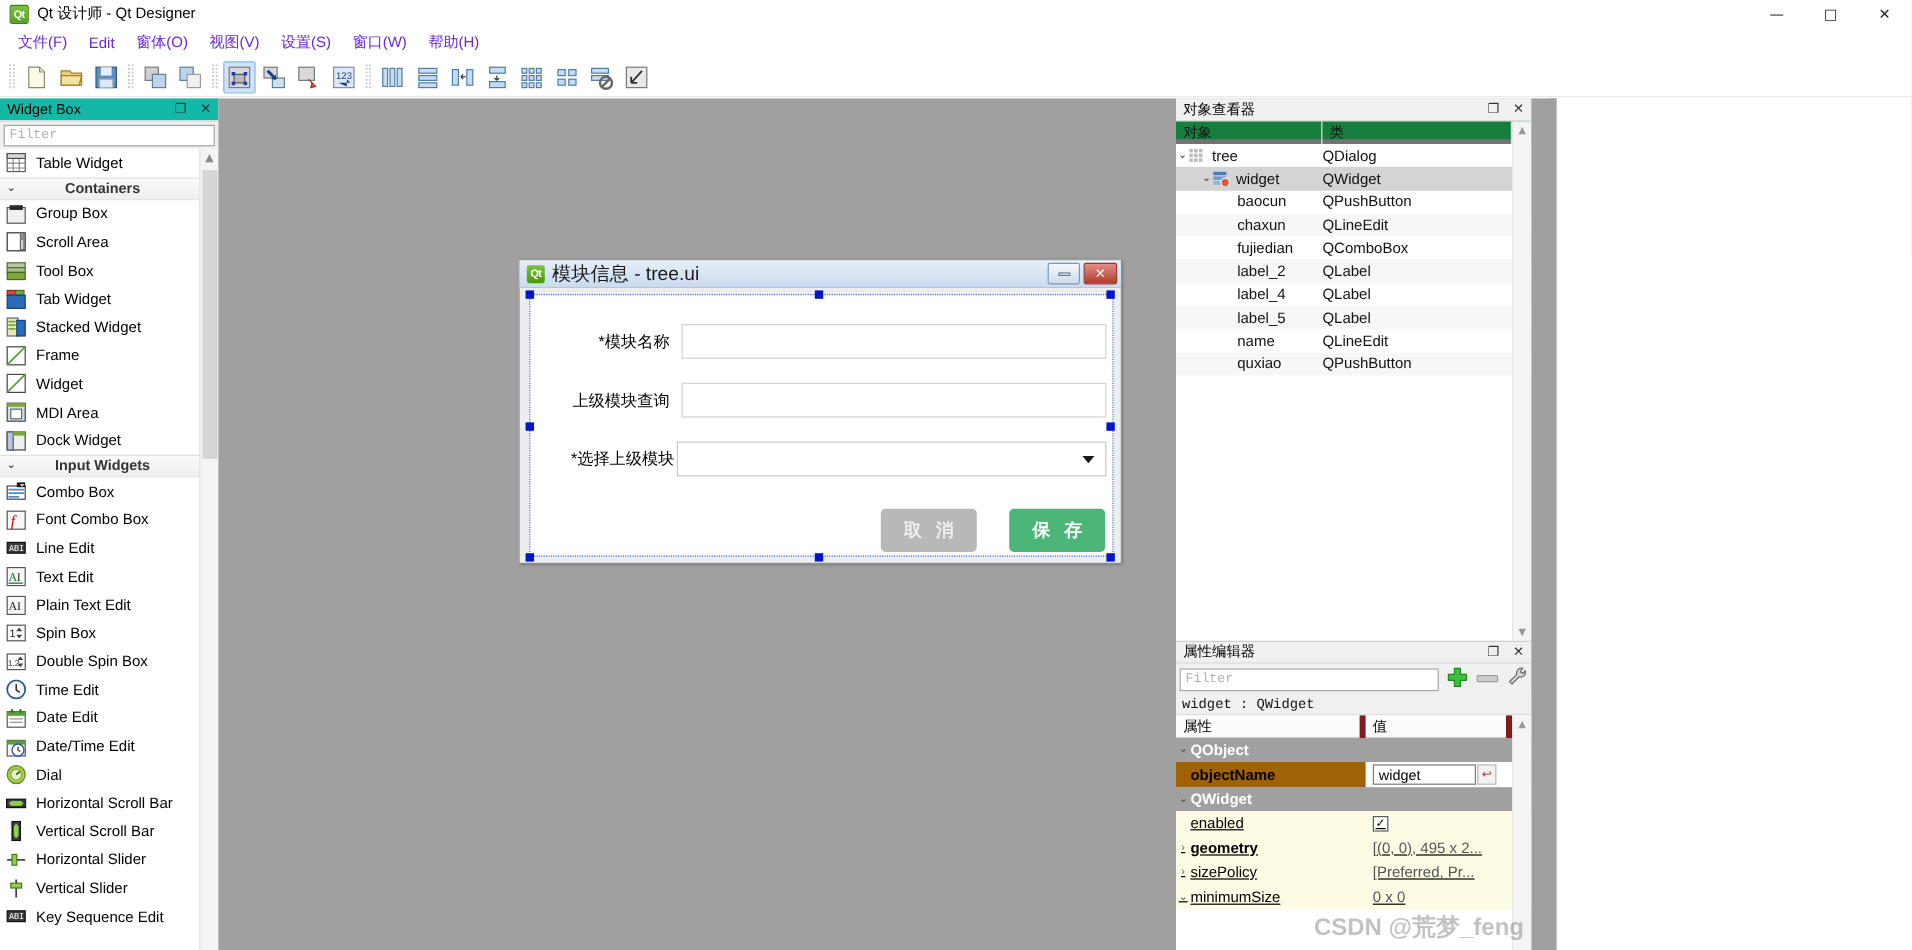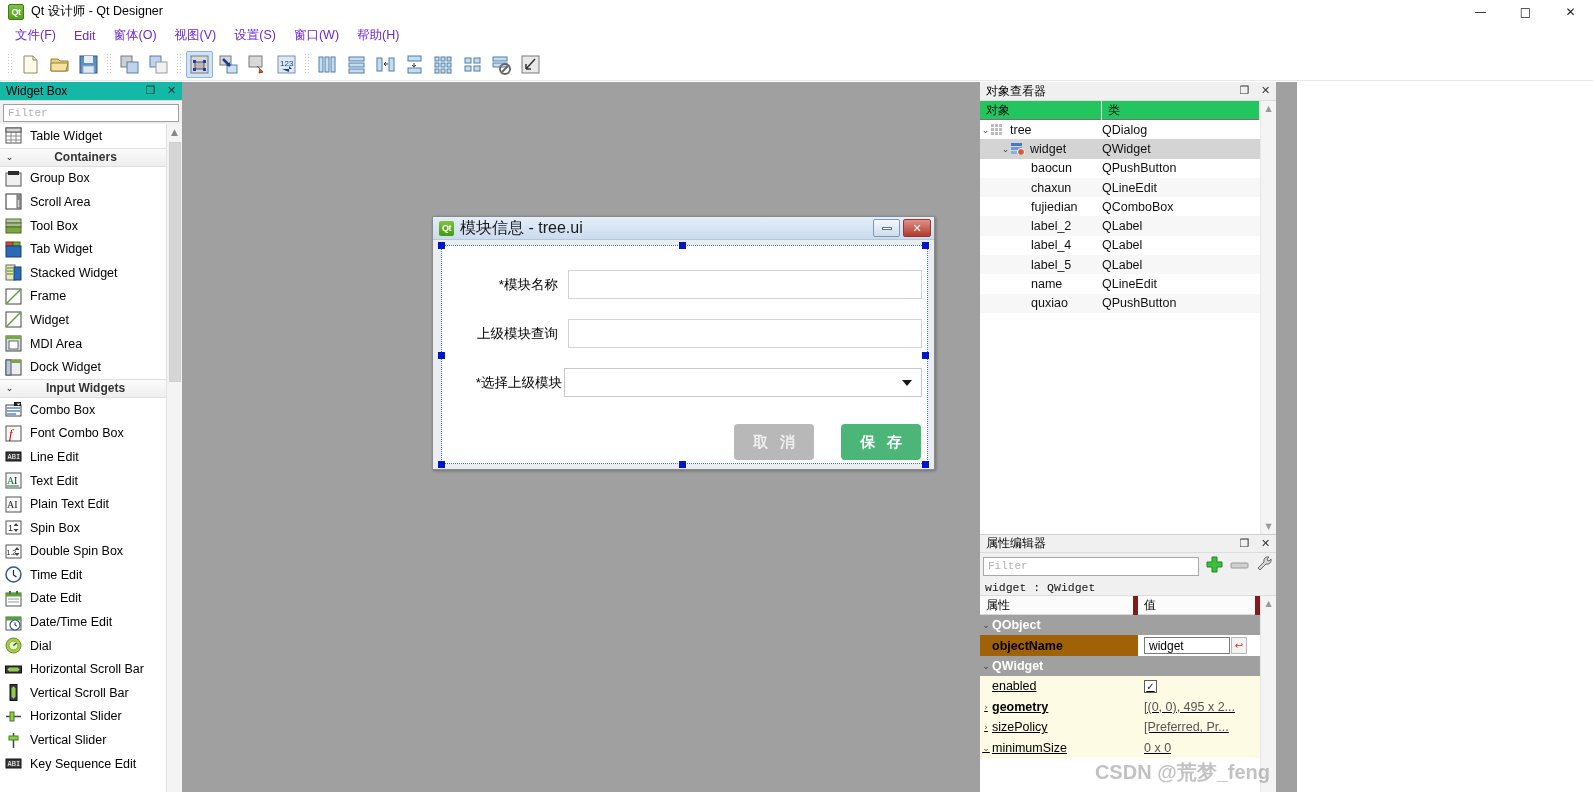--- a/index.html
+++ b/index.html
@@ -189,22 +189,22 @@
   }
   .oi-panel { height:452px; display:flex; flex-direction:column; }
   .oi-head {
     height:19px; display:flex; align-items:center; padding-left:6px;
     font-size:12px; position:relative; border-bottom:1px solid #dcdcdc;
     background:#f0f0f0;
   }
   .oi-head .dt-btns { position:absolute; right:4px; top:2px; display:flex; gap:8px; }
   .tbl-wrap { flex:1; background:#fff; position:relative; overflow:hidden; }
   .tbl-hdr {
-    display:flex; height:19px; background:#22c55e;
-    border-bottom:1px solid #737373;
+    display:flex; height:19px; background:#15803d;
+    border-bottom:4px solid #737373;
   }
   .tbl-hdr div {
     font-size:12px; color:#111; padding-left:6px; display:flex; align-items:center;
     border-right:1px solid #e0e0e0; height:19px;
   }
   .c1 { width:122px; } .c2 { width:158px; }
   .tr { display:flex; height:19.3px; align-items:center; }
   .tr:nth-child(even) { background:#f7f7f7; }
   .tr.sel { background:#d4d4d4; }
   .td { font-size:12.5px; color:#111; display:flex; align-items:center; height:100%; }

